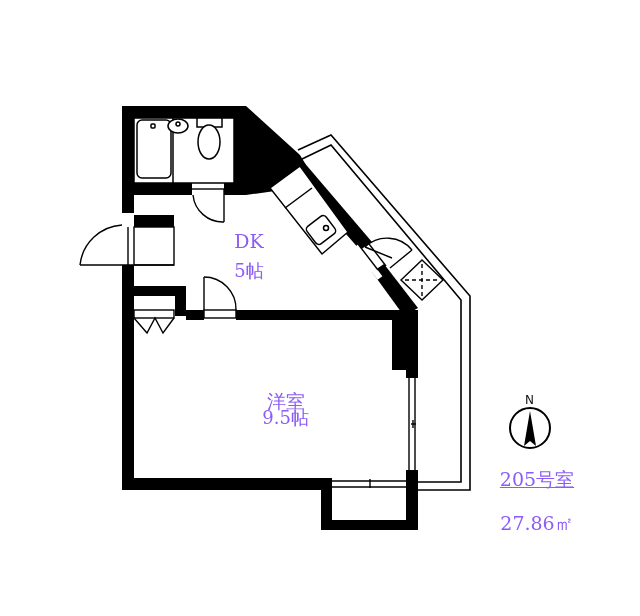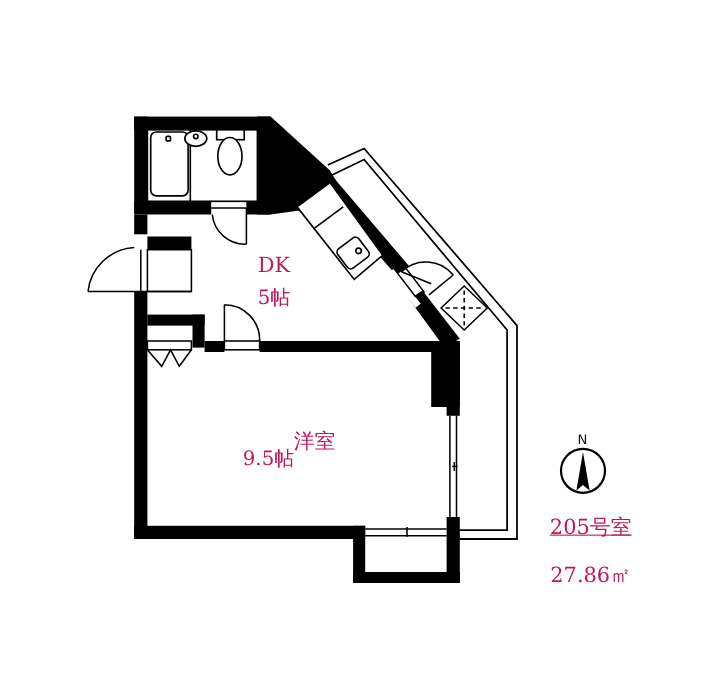--- a/index.html
+++ b/index.html
@@ -1,21 +1,21 @@
 <!DOCTYPE html>
 <html><head>
   <meta charset="utf-8">
   <style>
     html, body { margin: 0; padding: 0; background: #ffffff; }
     body { width: 640px; height: 616px; position: relative; overflow: hidden; }
     #plan { position: absolute; left: 0; top: 0; }
     .label {
       position: absolute;
       font-family: "DejaVu Serif", "Liberation Serif", serif;
-      color: #be185d;
+      color: #8b5cf6;
       text-align: center;
       white-space: nowrap;
     }
     .room-name { font-size: 19px; line-height: 26px; }
     .room-size { font-size: 18px; line-height: 26px; }
     .info-text { font-size: 19px; line-height: 28px; }
     .north-letter {
       position: absolute;
       font-family: "DejaVu Sans", "Liberation Sans", sans-serif;
       font-size: 12px;
@@ -145,16 +145,16 @@
     <polygon points="530,411 524,446 530,441 536,446" fill="#000"></polygon>
   </g>
 </svg>
 
 <div class="north-letter" style="left:525px; top:393px;">N</div>
 
 <div class="label room-name" style="left:214px; top:228px; width:70px;">DK</div>
 <div class="label room-size" style="left:214px; top:258px; width:70px;">5帖</div>
 
 <div class="label room-name" style="left:215px; top:388px; width:90px;text-align:right;">洋室</div>
-<div class="label room-size" style="left:199px; top:405px; width:90px;">9.5帖</div>
+<div class="label room-size" style="left:219px; top:405px; width:90px;text-align:right;">9.5帖</div>
 
 <div class="label info-text" style="left:482px; top:465px; width:110px;text-decoration:underline;">205号室</div>
 <div class="label info-text" style="left:482px; top:485px; width:110px;margin-top:24px;">27.86㎡</div>
 
 </body></html>

